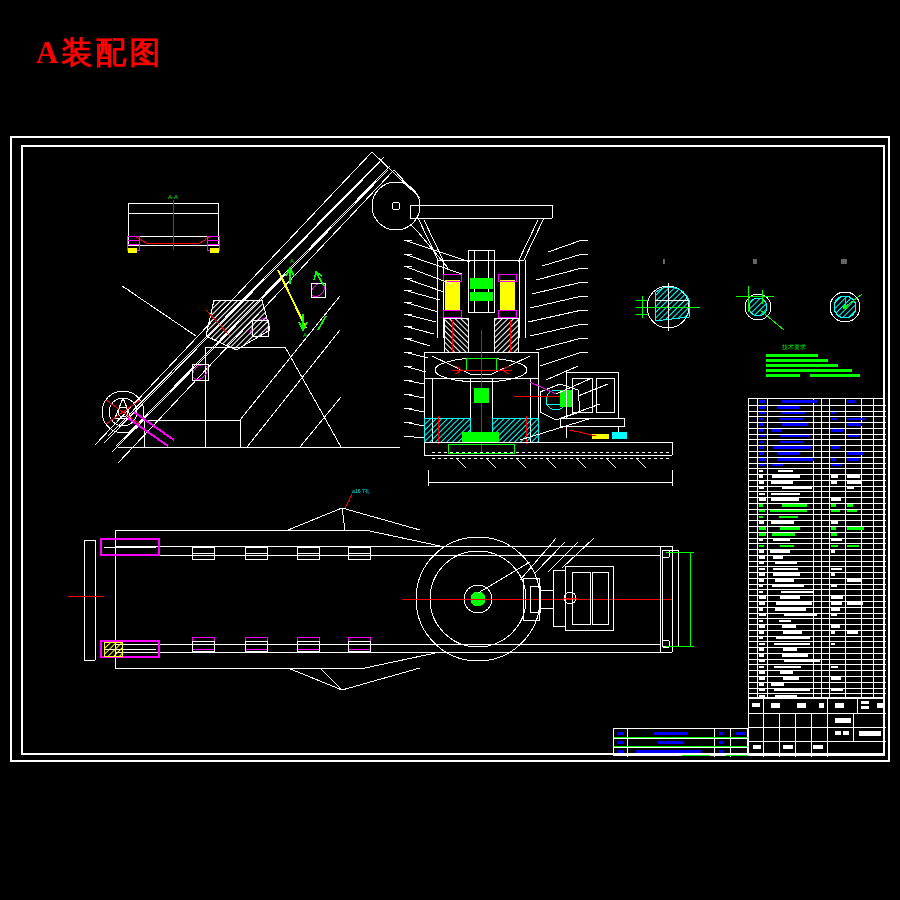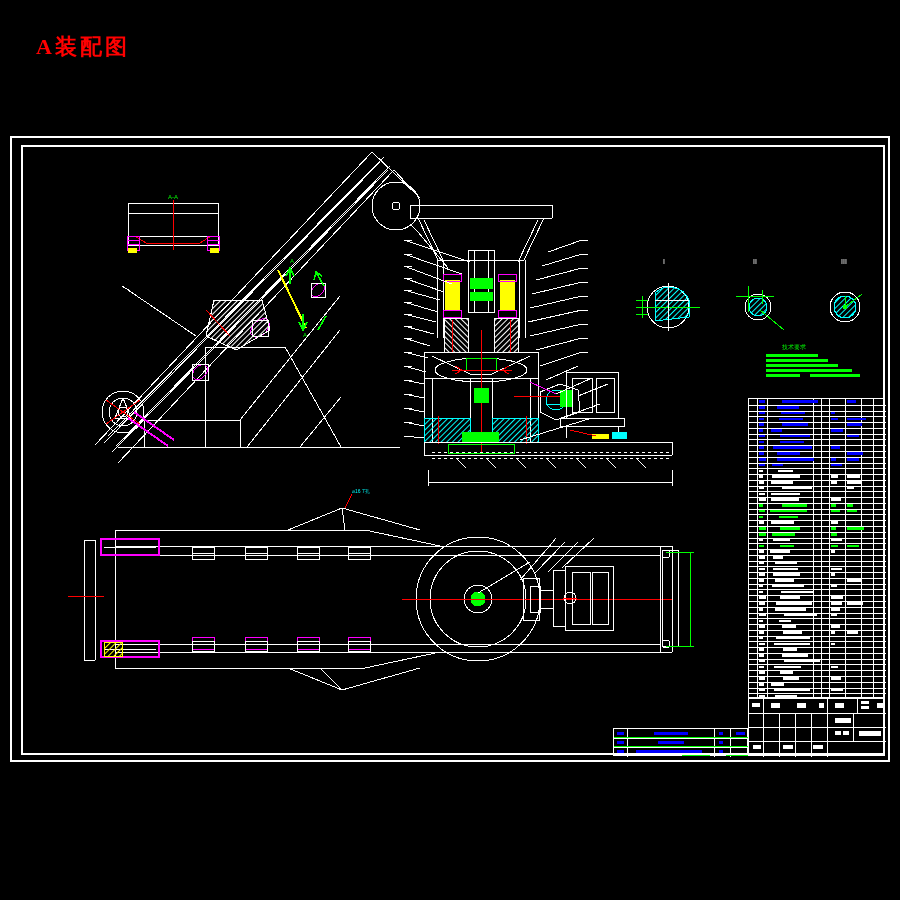--- a/index.html
+++ b/index.html
@@ -2,21 +2,21 @@
 <html><head>
 <meta charset="utf-8">
 <style>
   html,body{margin:0;padding:0;background:#000;}
   body{width:900px;height:900px;overflow:hidden;font-family:"Liberation Sans",sans-serif;}
   #root{position:relative;width:900px;height:900px;background:#000;}
 
   #title{
     position:absolute;left:36px;top:32px;
     color:#ff0000;font-family:"Liberation Serif",serif;
-    font-size:22px;font-weight:bold;letter-spacing:3px;white-space:nowrap;text-align:right;
+    font-size:31px;font-weight:bold;letter-spacing:3px;white-space:nowrap;text-align:right;
   }
 
   
   .bdr-outer{position:absolute;left:10px;top:136px;width:880px;height:626px;
     border:2px solid #ffffff;box-sizing:border-box;}
   .bdr-inner{position:absolute;left:21px;top:145px;width:864px;height:610px;
     border:2px solid #ffffff;box-sizing:border-box;}
 
   .svgwrap{position:absolute;left:0;top:0;width:900px;height:900px;}
   svg{display:block;}

